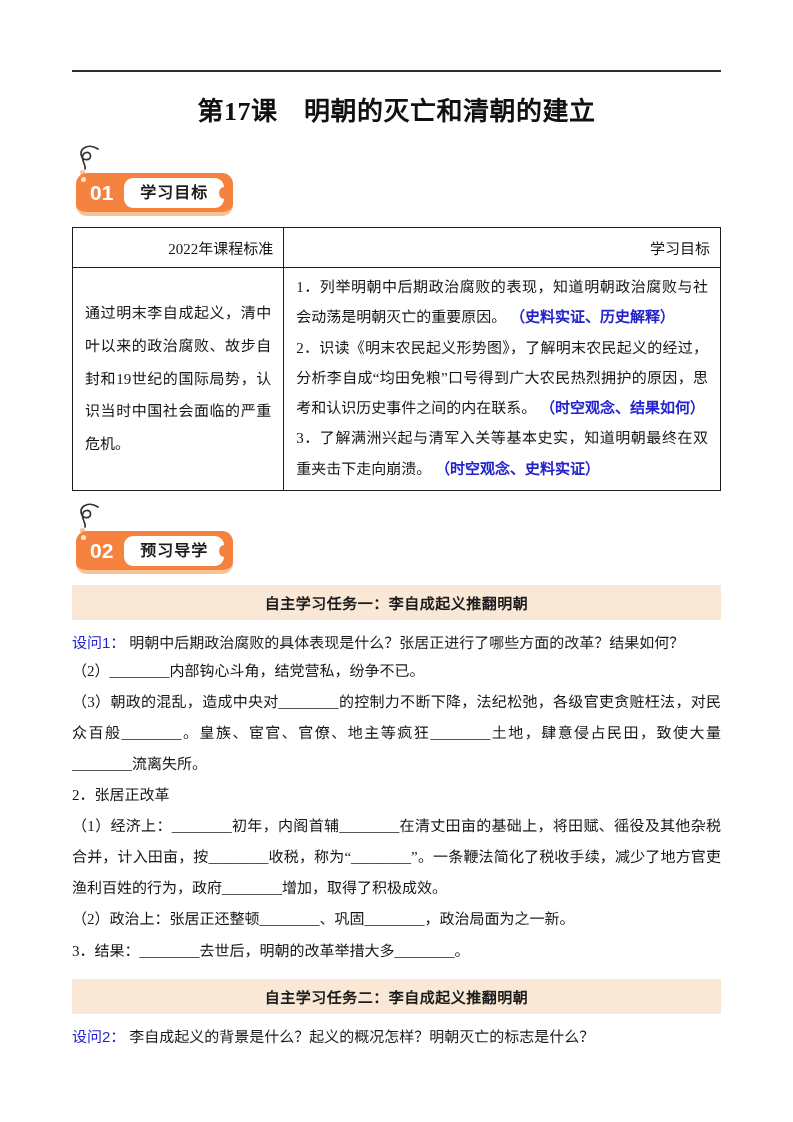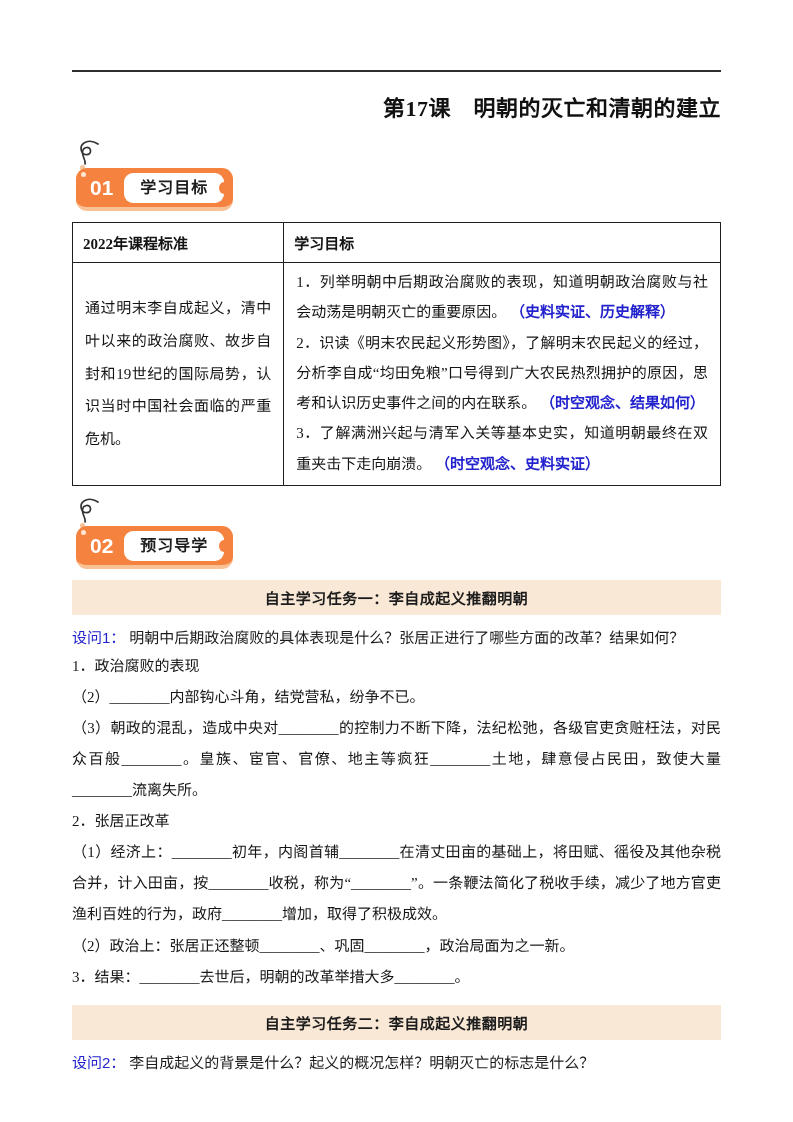--- a/index.html
+++ b/index.html
@@ -12,22 +12,22 @@
   *{box-sizing:border-box;}
   html,body{margin:0;padding:0;}
   body{
     width:793px;height:1122px;overflow:hidden;background:#ffffff;
     font-family:"Liberation Serif","DejaVu Serif",serif;
     color:var(--text);
   }
   .page{width:793px;height:1122px;padding:0 72px;position:relative;}
   .top-rule{border-top:2px solid #2e2e2e;margin-top:70px;}
   .doc-title{
-    margin:18px 0 0 0;text-align:right;
-    font-size:22px;font-weight:bold;letter-spacing:.5px;color:#111;
+    margin:18px 0 0 0;text-align:center;
+    font-size:26px;font-weight:bold;letter-spacing:.5px;color:#111;
   }
   
   .section-block{margin-top:24px;position:relative;height:64px;}
   .squiggle{position:absolute;left:2px;top:-6px;width:28px;height:32px;}
   .badge-body{
     position:absolute;left:4px;top:22px;
     display:inline-flex;align-items:center;
     background:var(--accent-orange);
     border-bottom:4px solid var(--accent-orange-light);
     border-radius:11px;padding:5px 9px 4px 5px;
@@ -56,21 +56,21 @@
   }
   
   table.objectives{
     width:100%;border-collapse:collapse;margin-top:12px;
     font-size:15px;
   }
   table.objectives th,table.objectives td{
     border:1.6px solid #1f1f1f;vertical-align:middle;
   }
   table.objectives th{
-    text-align:left;font-weight:bold;padding:9px 10px;font-size:15px;
+    text-align:right;font-weight:normal;padding:9px 10px;font-size:15px;
   }
   .col-standard{width:32.6%;}
   td.standard-cell{padding:16px 12px;line-height:2.18;text-align:justify;}
   td.objectives-cell{padding:4px 12px 6px 12px;vertical-align:top;}
   td.objectives-cell p{margin:0;line-height:2.02;text-align:justify;}
   .obj-tag{color:var(--annotation-blue);font-weight:bold;}
   
   .task-banner{
     margin-top:12px;background:var(--banner-bg);
     text-align:center;padding:7px 0;
@@ -145,21 +145,20 @@
     </div>
   </div>
 
   <div class="task-banner">自主学习任务一：李自成起义推翻明朝</div>
 
   <p class="question-line">
     <span class="question-label">设问1：</span><span>明朝中后期政治腐败的具体表现是什么？张居正进行了哪些方面的改革？结果如何？</span>
   </p>
 
   <div class="worksheet">
-    <p>1．政治腐败的表现</p>
     <p>（2）________内部钩心斗角，结党营私，纷争不已。</p>
     <p>（3）朝政的混乱，造成中央对________的控制力不断下降，法纪松弛，各级官吏贪赃枉法，对民众百般________。皇族、宦官、官僚、地主等疯狂________土地，肆意侵占民田，致使大量________流离失所。</p>
     <p>2．张居正改革</p>
     <p>（1）经济上：________初年，内阁首辅________在清丈田亩的基础上，将田赋、徭役及其他杂税合并，计入田亩，按________收税，称为“________”。一条鞭法简化了税收手续，减少了地方官吏渔利百姓的行为，政府________增加，取得了积极成效。</p>
     <p>（2）政治上：张居正还整顿________、巩固________，政治局面为之一新。</p>
     <p>3．结果：________去世后，明朝的改革举措大多________。</p>
   </div>
 
   <div class="task-banner">自主学习任务二：李自成起义推翻明朝</div>
 

